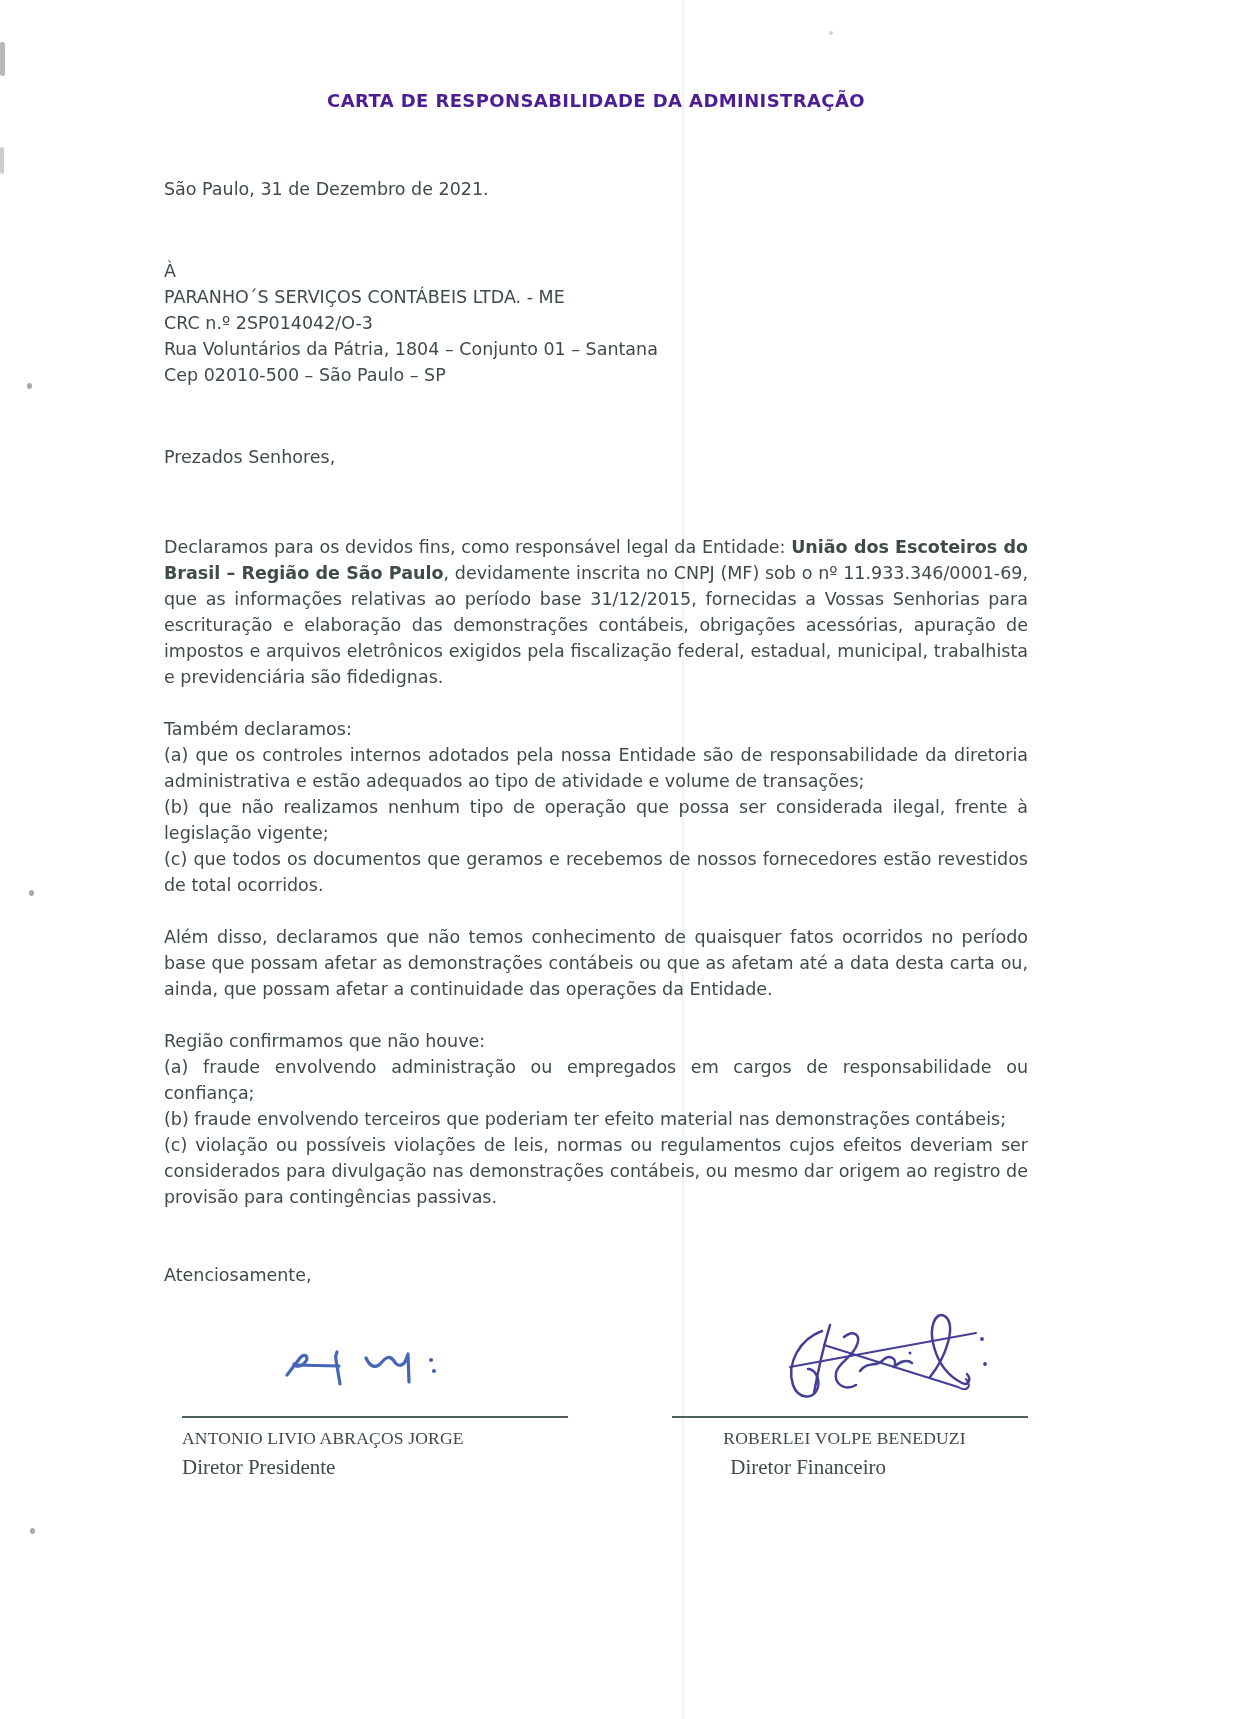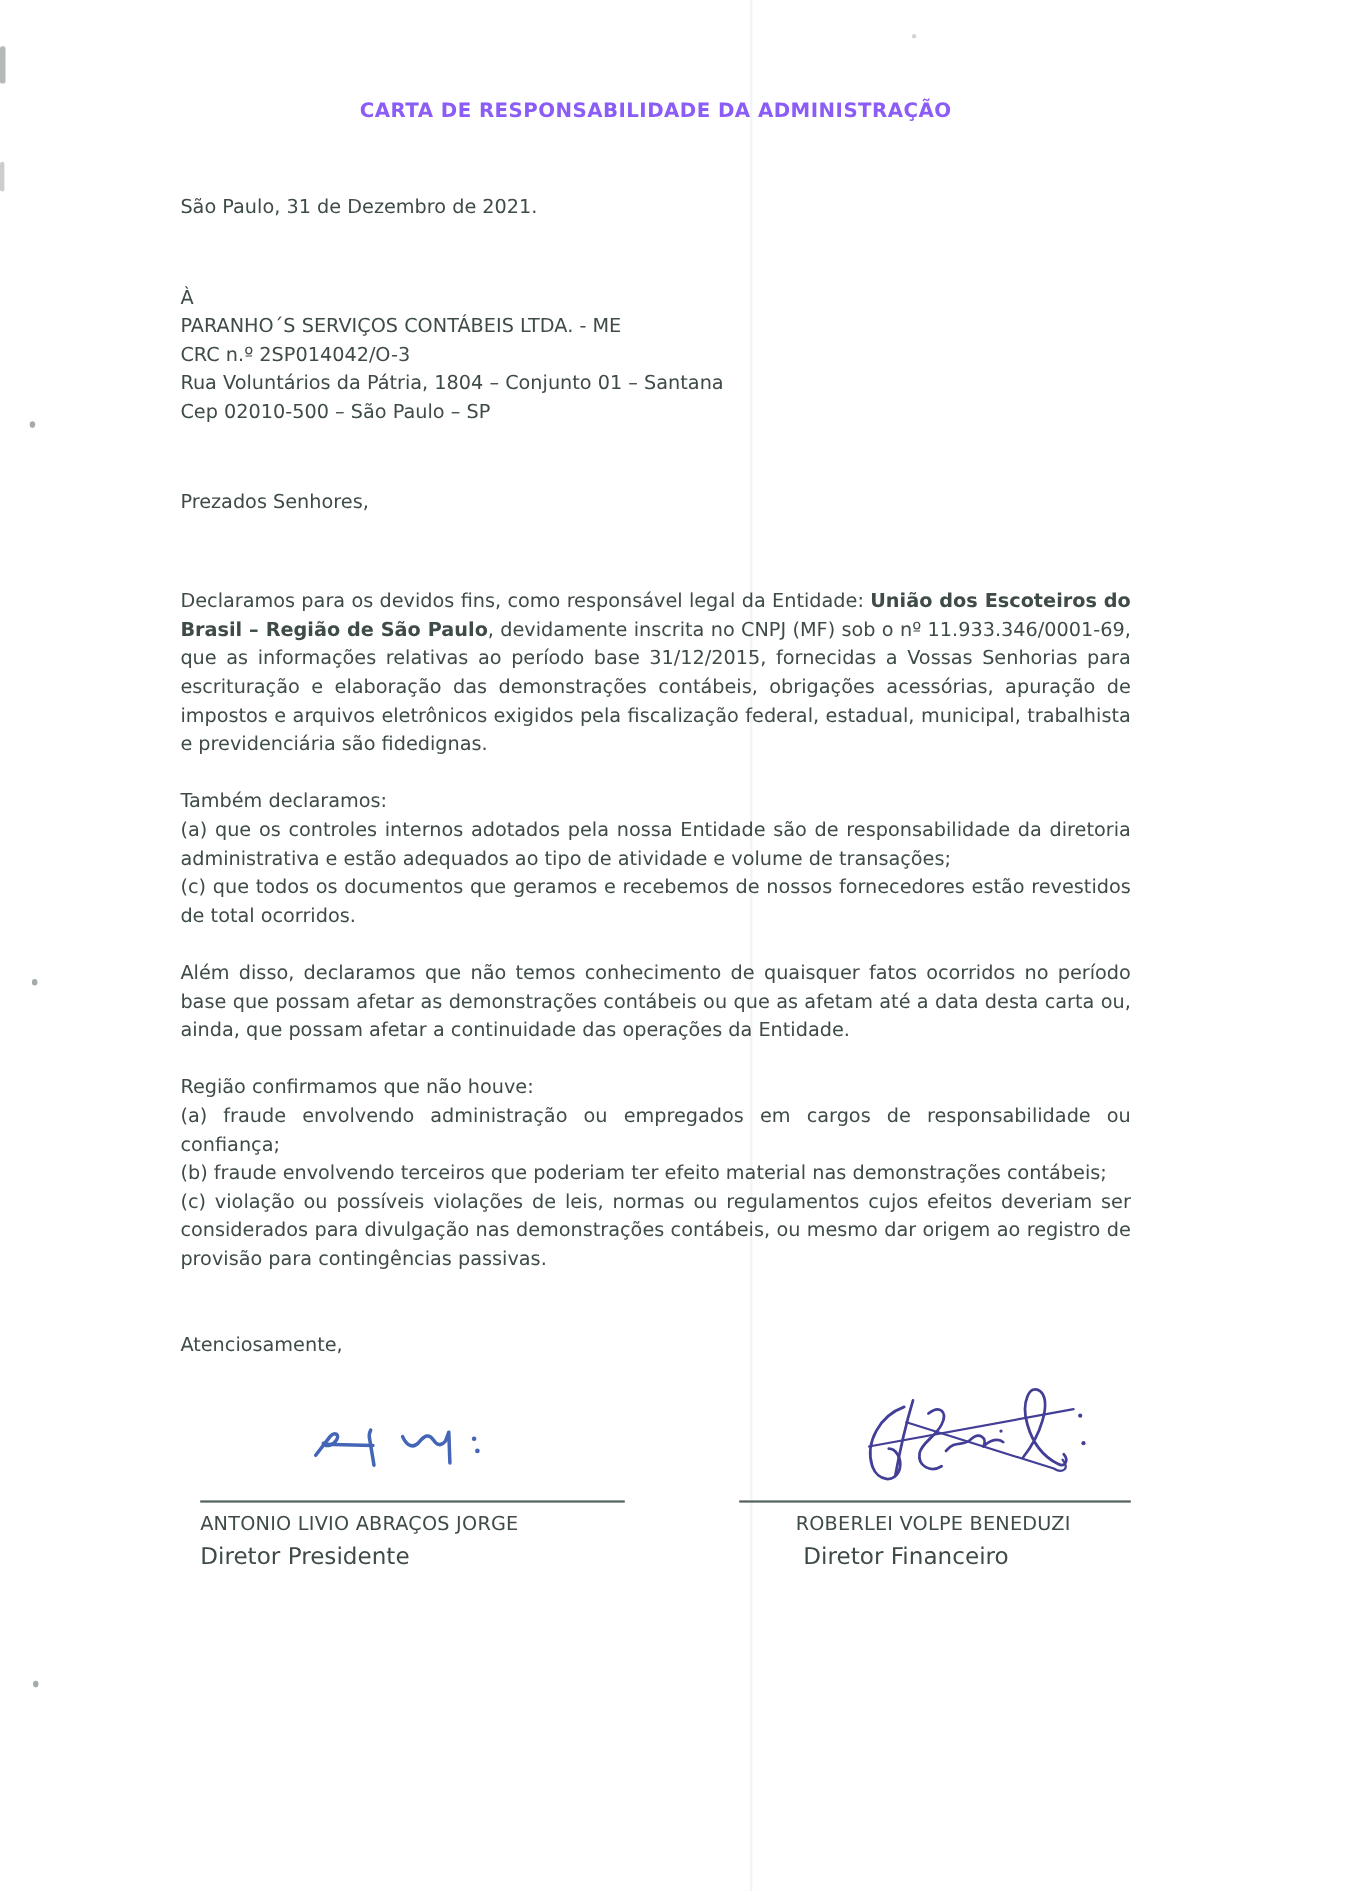--- a/index.html
+++ b/index.html
@@ -18,31 +18,31 @@
     width:864px;
     padding-top:88px;
     font-size:17.5px;
     line-height:26px;
   }
   .doc-title{
     text-align:center;
     font-weight:bold;
     font-size:18px;
     letter-spacing:.4px;
-    color:#8b5cf6;
+    color:#4c1d95;
   }
   .dateline{margin-top:62px;}
   .recipient{margin-top:56px;}
   .recipient div{white-space:nowrap;}
   .greeting{margin-top:56px;}
   .para{margin-top:26px;text-align:justify;}
   .para.first{margin-top:64px;}
   .bold{font-weight:bold;}
   .closing{margin-top:52px;}
-  .sig-row{display:flex;margin-top:10px;}
+  .sig-row{display:flex;margin-top:10px;font-family:Liberation Serif, serif;}
   .sig-block{position:relative;}
   .sig-block.left{margin-left:18px;width:404px;}
   .sig-block.right{margin-left:104px;width:372px;}
   .sig-art{position:relative;height:118px;}
   .sig-art svg{position:absolute;}
   .sig-art.left-art svg{left:100px;bottom:8px;}
   .sig-art.right-art svg{left:88px;bottom:0px;}
   .sig-line{border-top:2px solid #51615c;height:0;}
   .sig-name{margin-top:7px;font-size:17.5px;letter-spacing:.2px;}
   .sig-title{margin-top:3px;font-size:21px;}
@@ -89,20 +89,21 @@
       <div>Cep 02010-500 – São Paulo – SP</div>
     </div>
 
     <div class="greeting">Prezados Senhores,</div>
 
     <div class="para first"><span>Declaramos para os devidos fins, como responsável legal da Entidade: </span><span class="bold">União dos Escoteiros do Brasil – Região de São Paulo</span><span>, devidamente inscrita no CNPJ (MF) sob o nº 11.933.346/0001-69, que as informações relativas ao período base 31/12/2015, fornecidas a Vossas Senhorias para escrituração e elaboração das demonstrações contábeis, obrigações acessórias, apuração de impostos e arquivos eletrônicos exigidos pela fiscalização federal, estadual, municipal, trabalhista e previdenciária são fidedignas.</span></div>
 
     <div class="para">
       <div>Também declaramos:</div>
       <div class="para" style="margin-top:0">(a) que os controles internos adotados pela nossa Entidade são de responsabilidade da diretoria administrativa e estão adequados ao tipo de atividade e volume de transações;</div>
+      <div class="para" style="margin-top:0">(b) que não realizamos nenhum tipo de operação que possa ser considerada ilegal, frente à legislação vigente;</div>
       <div class="para" style="margin-top:0">(c) que todos os documentos que geramos e recebemos de nossos fornecedores estão revestidos de total ocorridos.</div>
     </div>
 
     <div class="para">Além disso, declaramos que não temos conhecimento de quaisquer fatos ocorridos no período base que possam afetar as demonstrações contábeis ou que as afetam até a data desta carta ou, ainda, que possam afetar a continuidade das operações da Entidade.</div>
 
     <div class="para">
       <div>Região confirmamos que não houve:</div>
       <div class="para" style="margin-top:0">(a) fraude envolvendo administração ou empregados em cargos de responsabilidade ou confiança;</div>
       <div class="para" style="margin-top:0">(b) fraude envolvendo terceiros que poderiam ter efeito material nas demonstrações contábeis;</div>
       <div class="para" style="margin-top:0">(c) violação ou possíveis violações de leis, normas ou regulamentos cujos efeitos deveriam ser considerados para divulgação nas demonstrações contábeis, ou mesmo dar origem ao registro de provisão para contingências passivas.</div>

